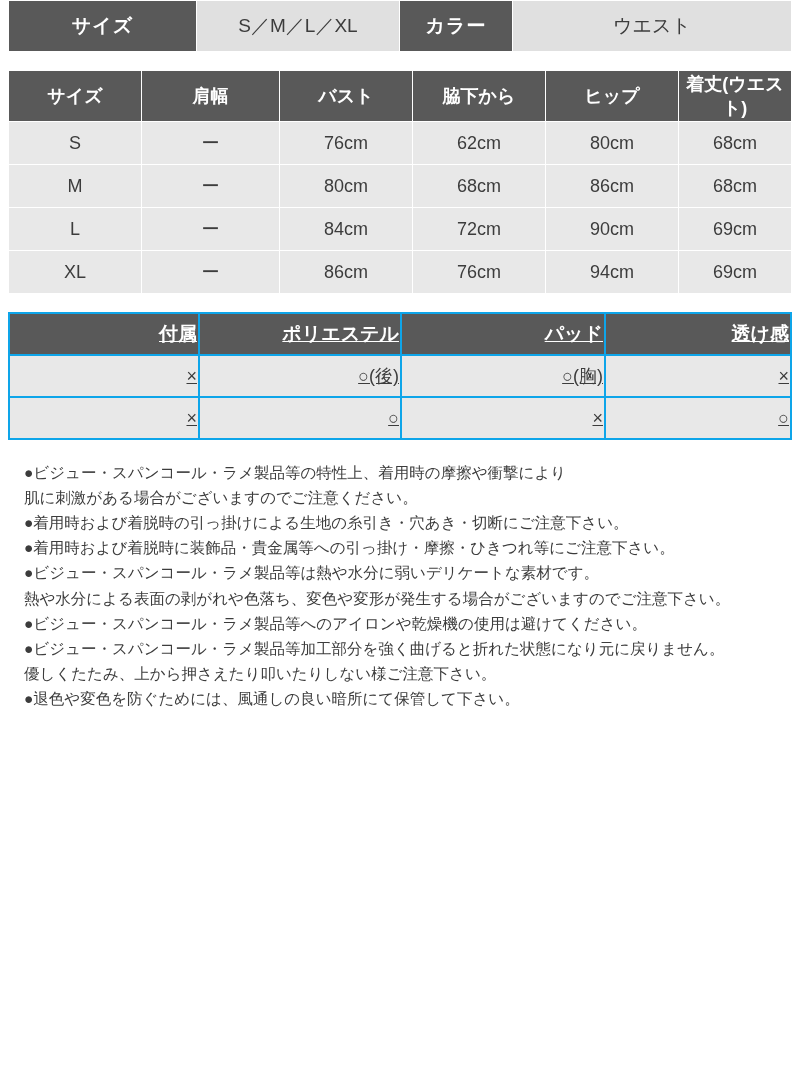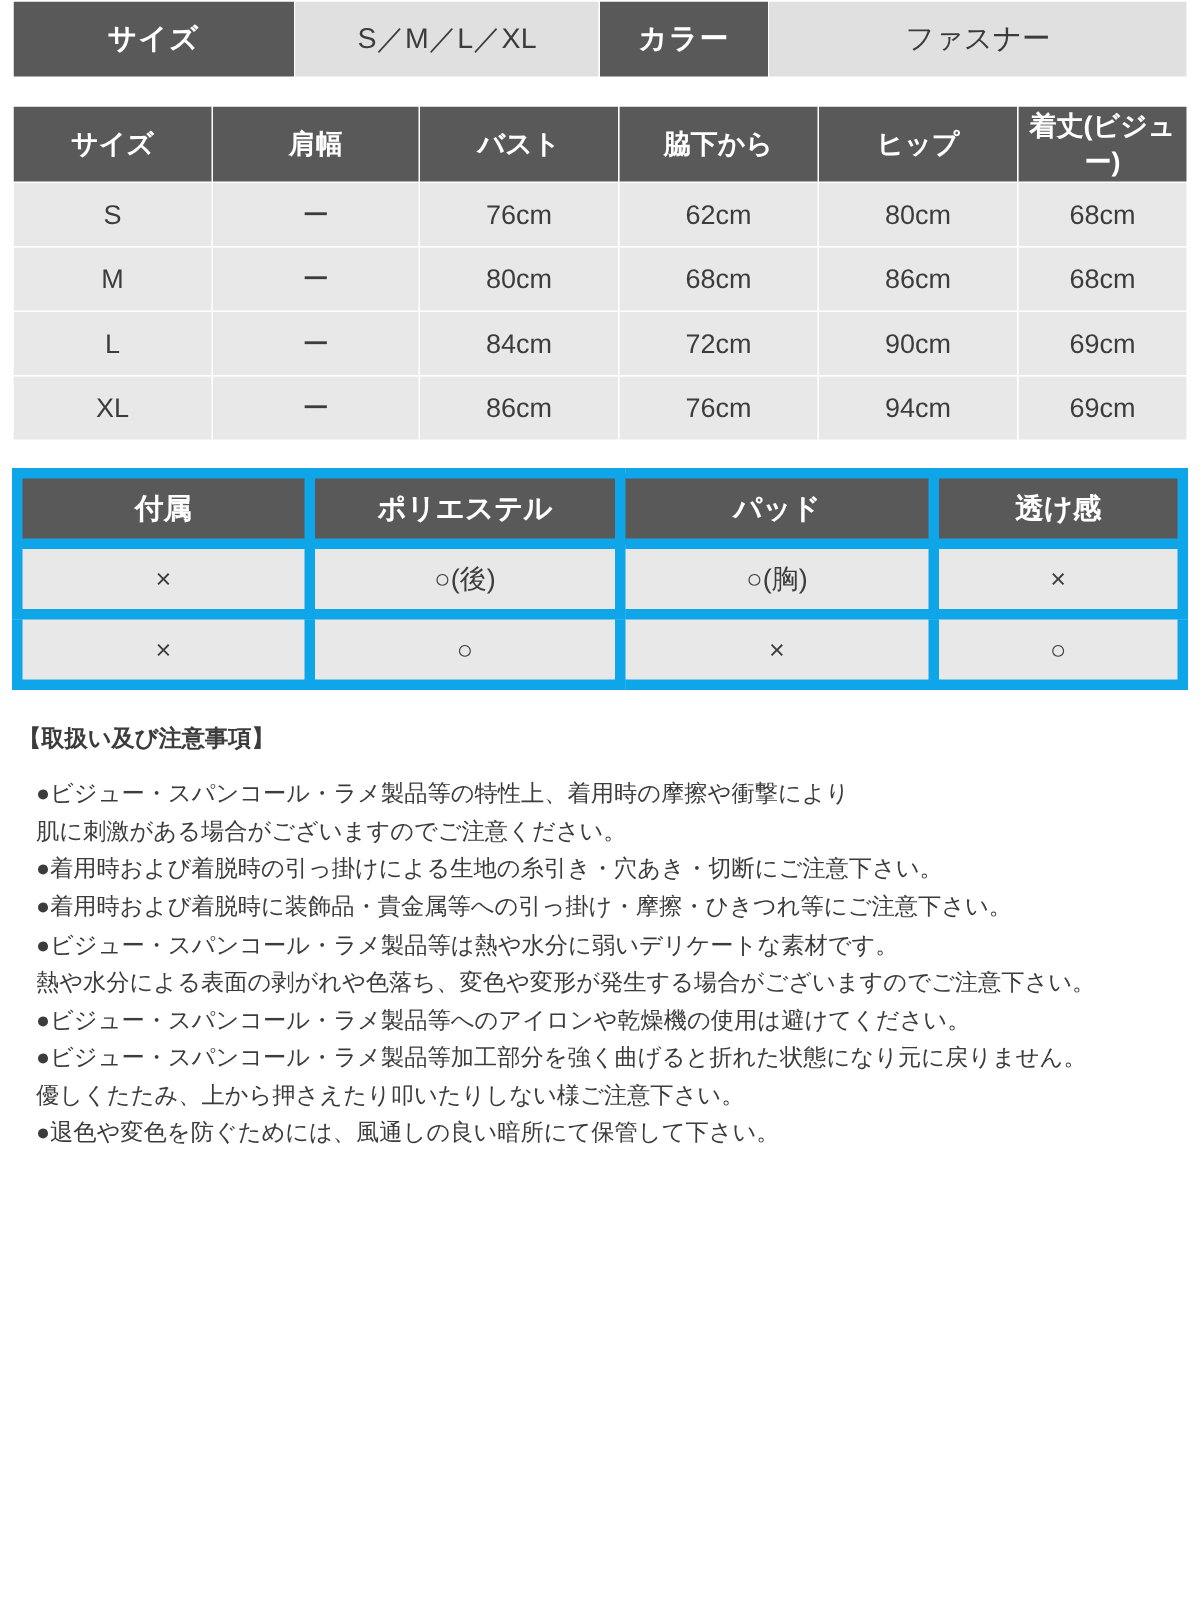--- a/index.html
+++ b/index.html
@@ -65,24 +65,25 @@
     font-size: 18px;
   }
   .size-table tbody td {
     background: #e8e8e8;
     color: #3c3c3c;
   }
 
   
   .attr-table td {
     height: 38px;
-    text-align: center;
+    text-align: right;
     vertical-align: middle;
     font-size: 19px;
-    border: 7px solid #0ea5e9;
+    border: 2px solid #0ea5e9;
+    text-decoration: underline;
   }
   .attr-table .lbl {
     background: #595959;
     color: #ffffff;
     font-weight: bold;
   }
   .attr-table .mark {
     background: #e8e8e8;
     color: #3c3c3c;
     font-size: 18px;
@@ -109,36 +110,36 @@
 <body>
 
 <div class="page">
 
   <table class="spec-table">
     <tbody>
       <tr>
         <td class="hdr" style="width:185px">サイズ</td>
         <td class="val" style="width:200px">S／M／L／XL</td>
         <td class="hdr" style="width:110px">カラー</td>
-        <td class="val">ファスナー</td>
+        <td class="val">ウエスト</td>
       </tr>
     </tbody>
   </table>
 
   <div class="gap-18"></div>
 
   <table class="size-table">
     <thead>
       <tr>
         <th style="width:130px">サイズ</th>
         <th style="width:135px">肩幅</th>
         <th style="width:130px">バスト</th>
         <th style="width:130px">脇下から</th>
         <th style="width:130px">ヒップ</th>
-        <th>着丈(ビジュー)</th>
+        <th>着丈(ウエスト)</th>
       </tr>
     </thead>
     <tbody>
       <tr>
         <td>S</td>
         <td>ー</td>
         <td>76cm</td>
         <td>62cm</td>
         <td>80cm</td>
         <td>68cm</td>
@@ -189,21 +190,20 @@
       <tr>
         <td class="mark">×</td>
         <td class="mark">○</td>
         <td class="mark">×</td>
         <td class="mark">○</td>
       </tr>
     </tbody>
   </table>
 
   <div class="notes">
-    <div class="title">【取扱い及び注意事項】</div>
     <p>●ビジュー・スパンコール・ラメ製品等の特性上、着用時の摩擦や衝撃により
 肌に刺激がある場合がございますのでご注意ください。
 ●着用時および着脱時の引っ掛けによる生地の糸引き・穴あき・切断にご注意下さい。
 ●着用時および着脱時に装飾品・貴金属等への引っ掛け・摩擦・ひきつれ等にご注意下さい。
 ●ビジュー・スパンコール・ラメ製品等は熱や水分に弱いデリケートな素材です。
 熱や水分による表面の剥がれや色落ち、変色や変形が発生する場合がございますのでご注意下さい。
 ●ビジュー・スパンコール・ラメ製品等へのアイロンや乾燥機の使用は避けてください。
 ●ビジュー・スパンコール・ラメ製品等加工部分を強く曲げると折れた状態になり元に戻りません。
 優しくたたみ、上から押さえたり叩いたりしない様ご注意下さい。
 ●退色や変色を防ぐためには、風通しの良い暗所にて保管して下さい。</p>

